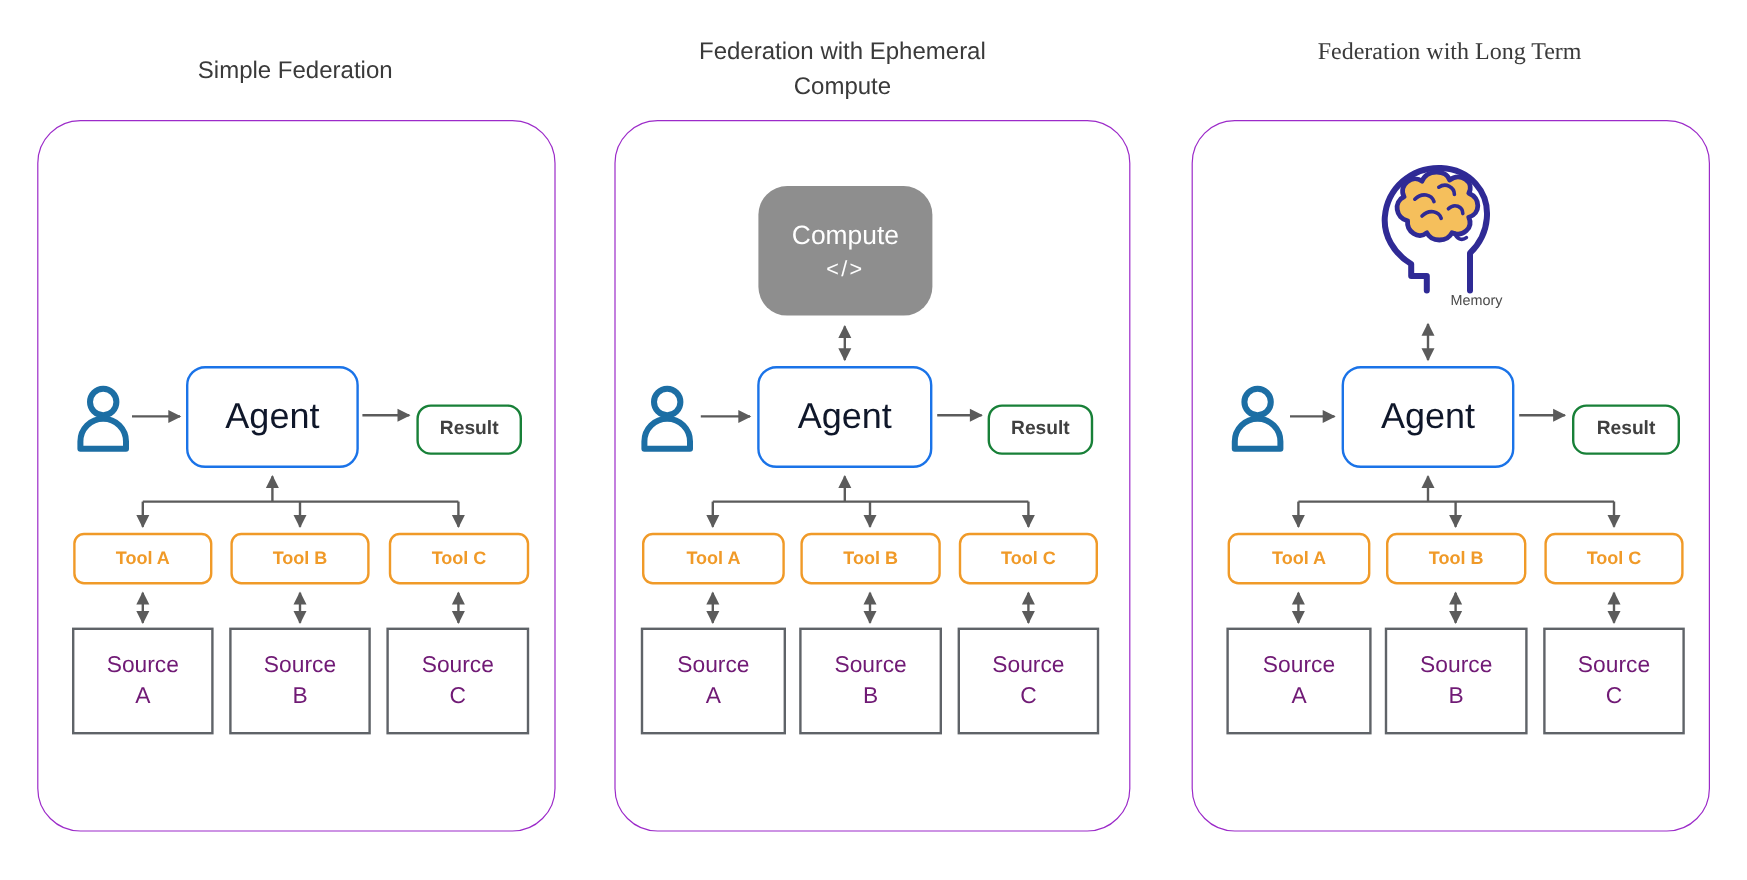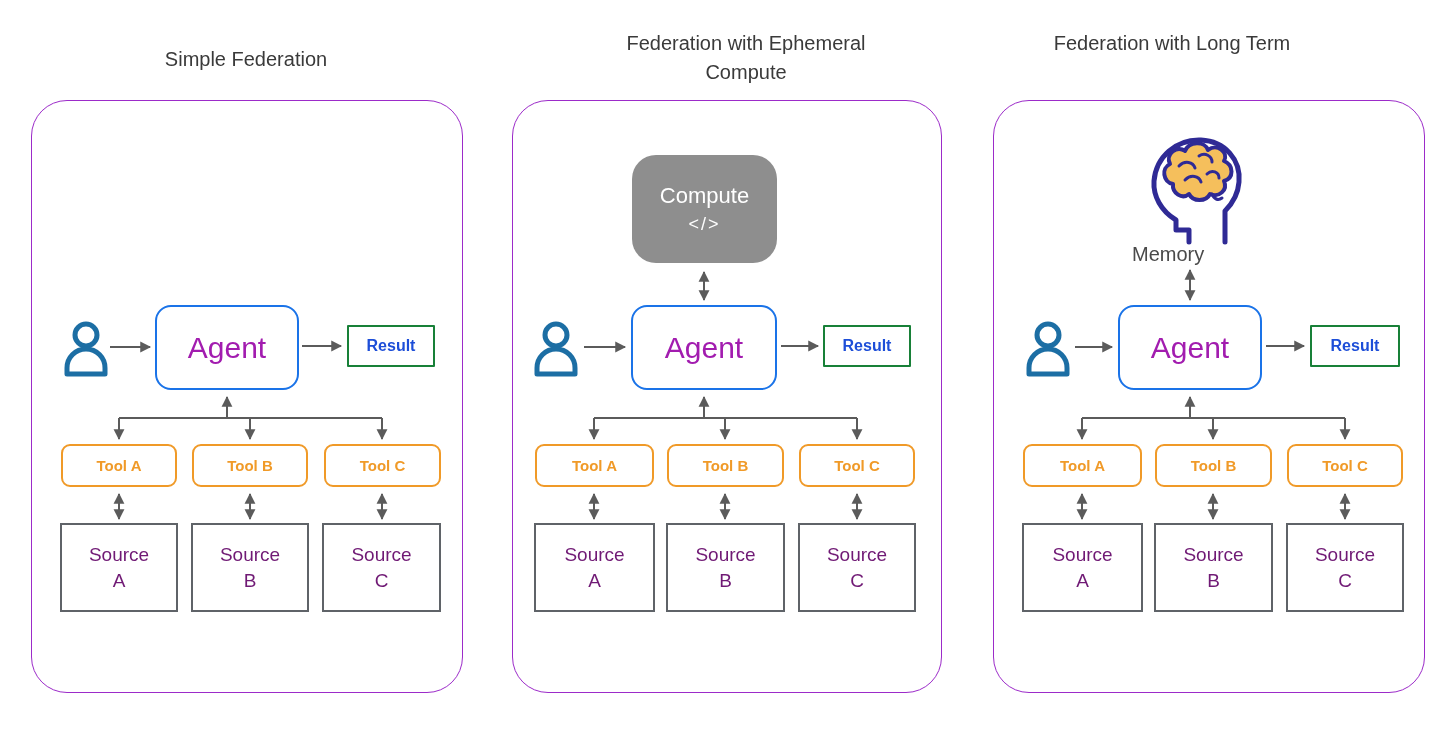--- a/index.html
+++ b/index.html
@@ -3,44 +3,44 @@
 <meta charset="utf-8">
 <style>
   html,body{margin:0;padding:0;background:#ffffff;}
   .canvas{position:relative;width:1456px;height:733px;background:#ffffff;
           font-family:"Liberation Sans",sans-serif;overflow:hidden;}
   .panel{position:absolute;border:1.5px solid #9C2BC9;border-radius:36px;background:transparent;}
   .title{position:absolute;text-align:center;color:#3A3A3A;font-size:20px;line-height:29px;}
   .title span{display:block;}
   .box{position:absolute;display:flex;flex-direction:column;align-items:center;justify-content:center;
        text-align:center;background:#ffffff;box-sizing:border-box;}
-  .agent-box{border:2px solid #1A73E8;border-radius:16px;color:#a21caf;font-size:30px;}
-  .result-box{border:2px solid #188038;border-radius:1px;color:#1d4ed8;font-weight:bold;font-size:16px;}
+  .agent-box{border:2px solid #1A73E8;border-radius:16px;color:#0f172a;font-size:30px;}
+  .result-box{border:2px solid #188038;border-radius:12px;color:#404040;font-weight:bold;font-size:16px;margin-top:12px;}
   .tool-box{border:2px solid #F09A28;border-radius:9px;color:#F09A28;font-weight:bold;font-size:15px;text-align:center;}
   .source-box{border:2px solid #5F6368;border-radius:0;color:#701a75;font-size:19px;line-height:26px;}
   .compute-box{background:#8E8E8E;border:none;border-radius:24px;color:#ffffff;}
   .compute-label{font-size:22px;line-height:30px;}
   .code-glyph{font-size:18px;letter-spacing:2px;line-height:26px;}
-  .memory-label{position:absolute;text-align:left;color:#4A4A4A;font-size:20px;}
+  .memory-label{position:absolute;text-align:right;color:#4A4A4A;font-size:12px;}
   svg.overlay{position:absolute;left:0;top:0;pointer-events:none;}
   .arrow{stroke:#5B5B5B;stroke-width:2;fill:none;}
 </style>
 </head>
 <body>
 
 <div class="canvas">
 
   <div class="title" style="left:31px;top:45px;width:430px;">
     <span>Simple Federation</span>
   </div>
-  <div class="title" style="left:532px;top:29px;width:428px;">
+  <div class="title" style="left:488px;top:29px;width:428px;">
     <span>Federation with Ephemeral</span>
     <span>Compute</span>
   </div>
-  <div class="title" style="left:957px;top:29px;width:430px;">
+  <div class="title" style="left:993px;top:29px;width:430px;font-family:Liberation Serif, serif;">
     <span>Federation with Long Term</span>
   </div>
 
   <div class="panel" style="left:31px;top:100px;width:430px;height:591px;"></div>
   <div class="panel" style="left:512px;top:100px;width:428px;height:591px;"></div>
   <div class="panel" style="left:993px;top:100px;width:430px;height:591px;"></div>
 
   <svg class="overlay" width="1456" height="733" viewBox="0 0 1456 733">
     <defs>
       <marker id="ah" viewBox="0 0 12 12" refX="10" refY="6" markerWidth="6.5" markerHeight="6.5" orient="auto-start-reverse">

